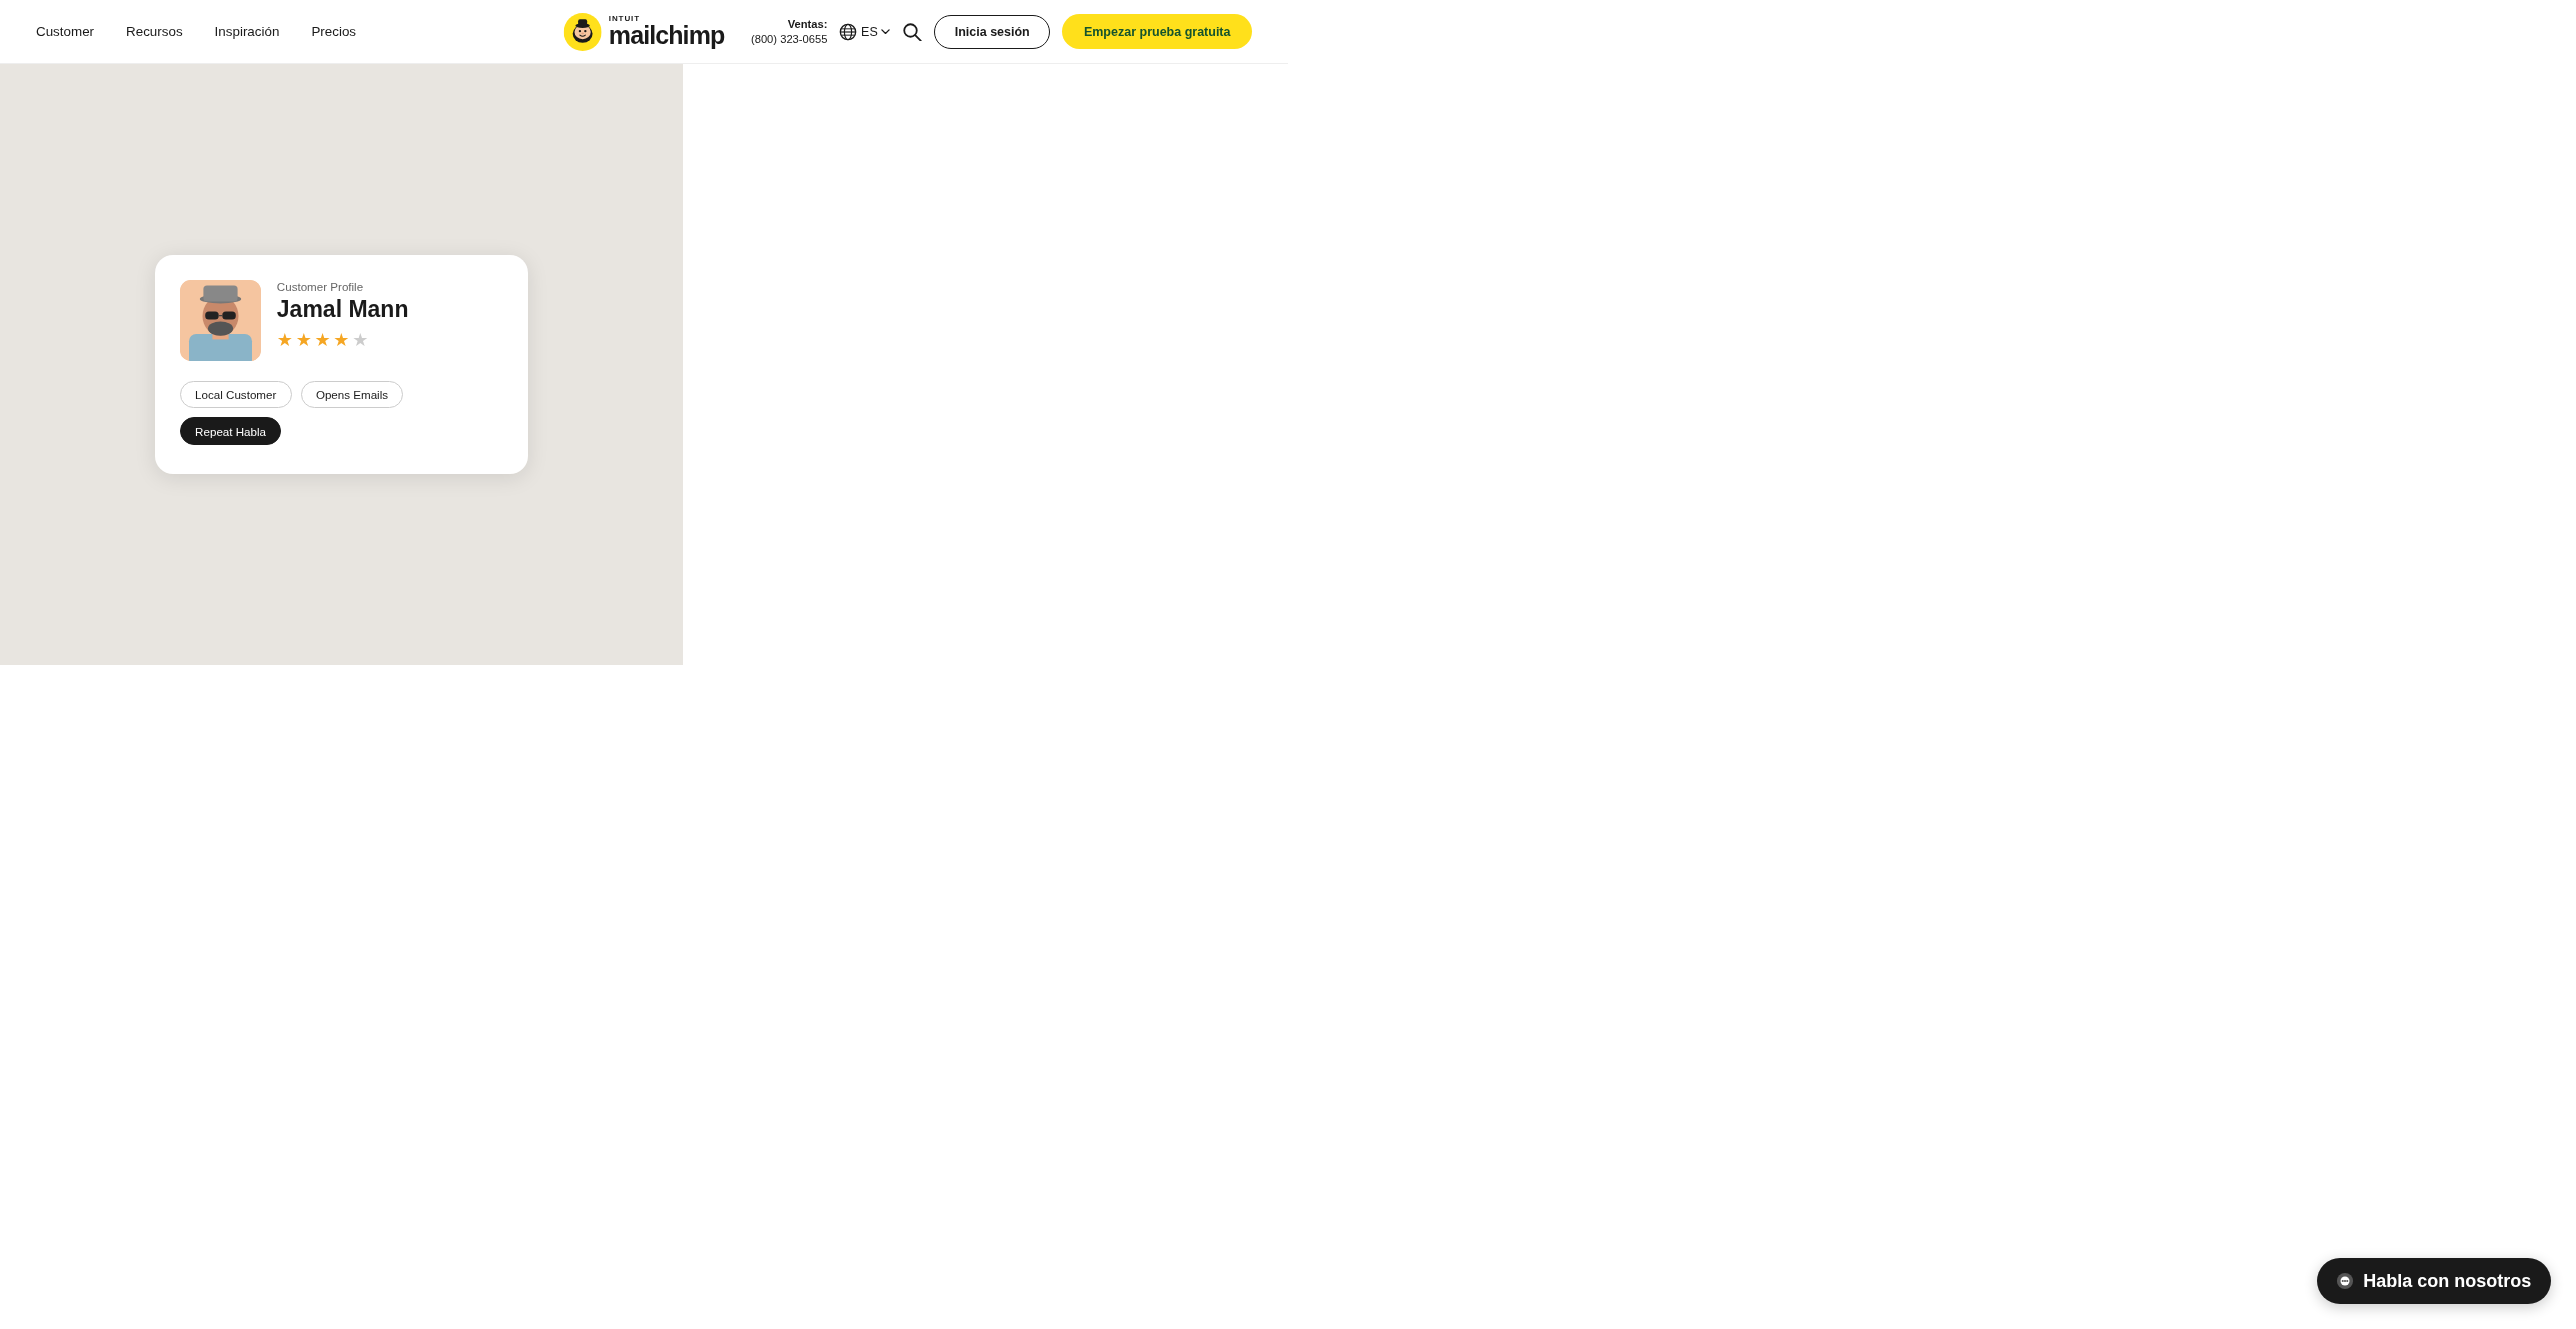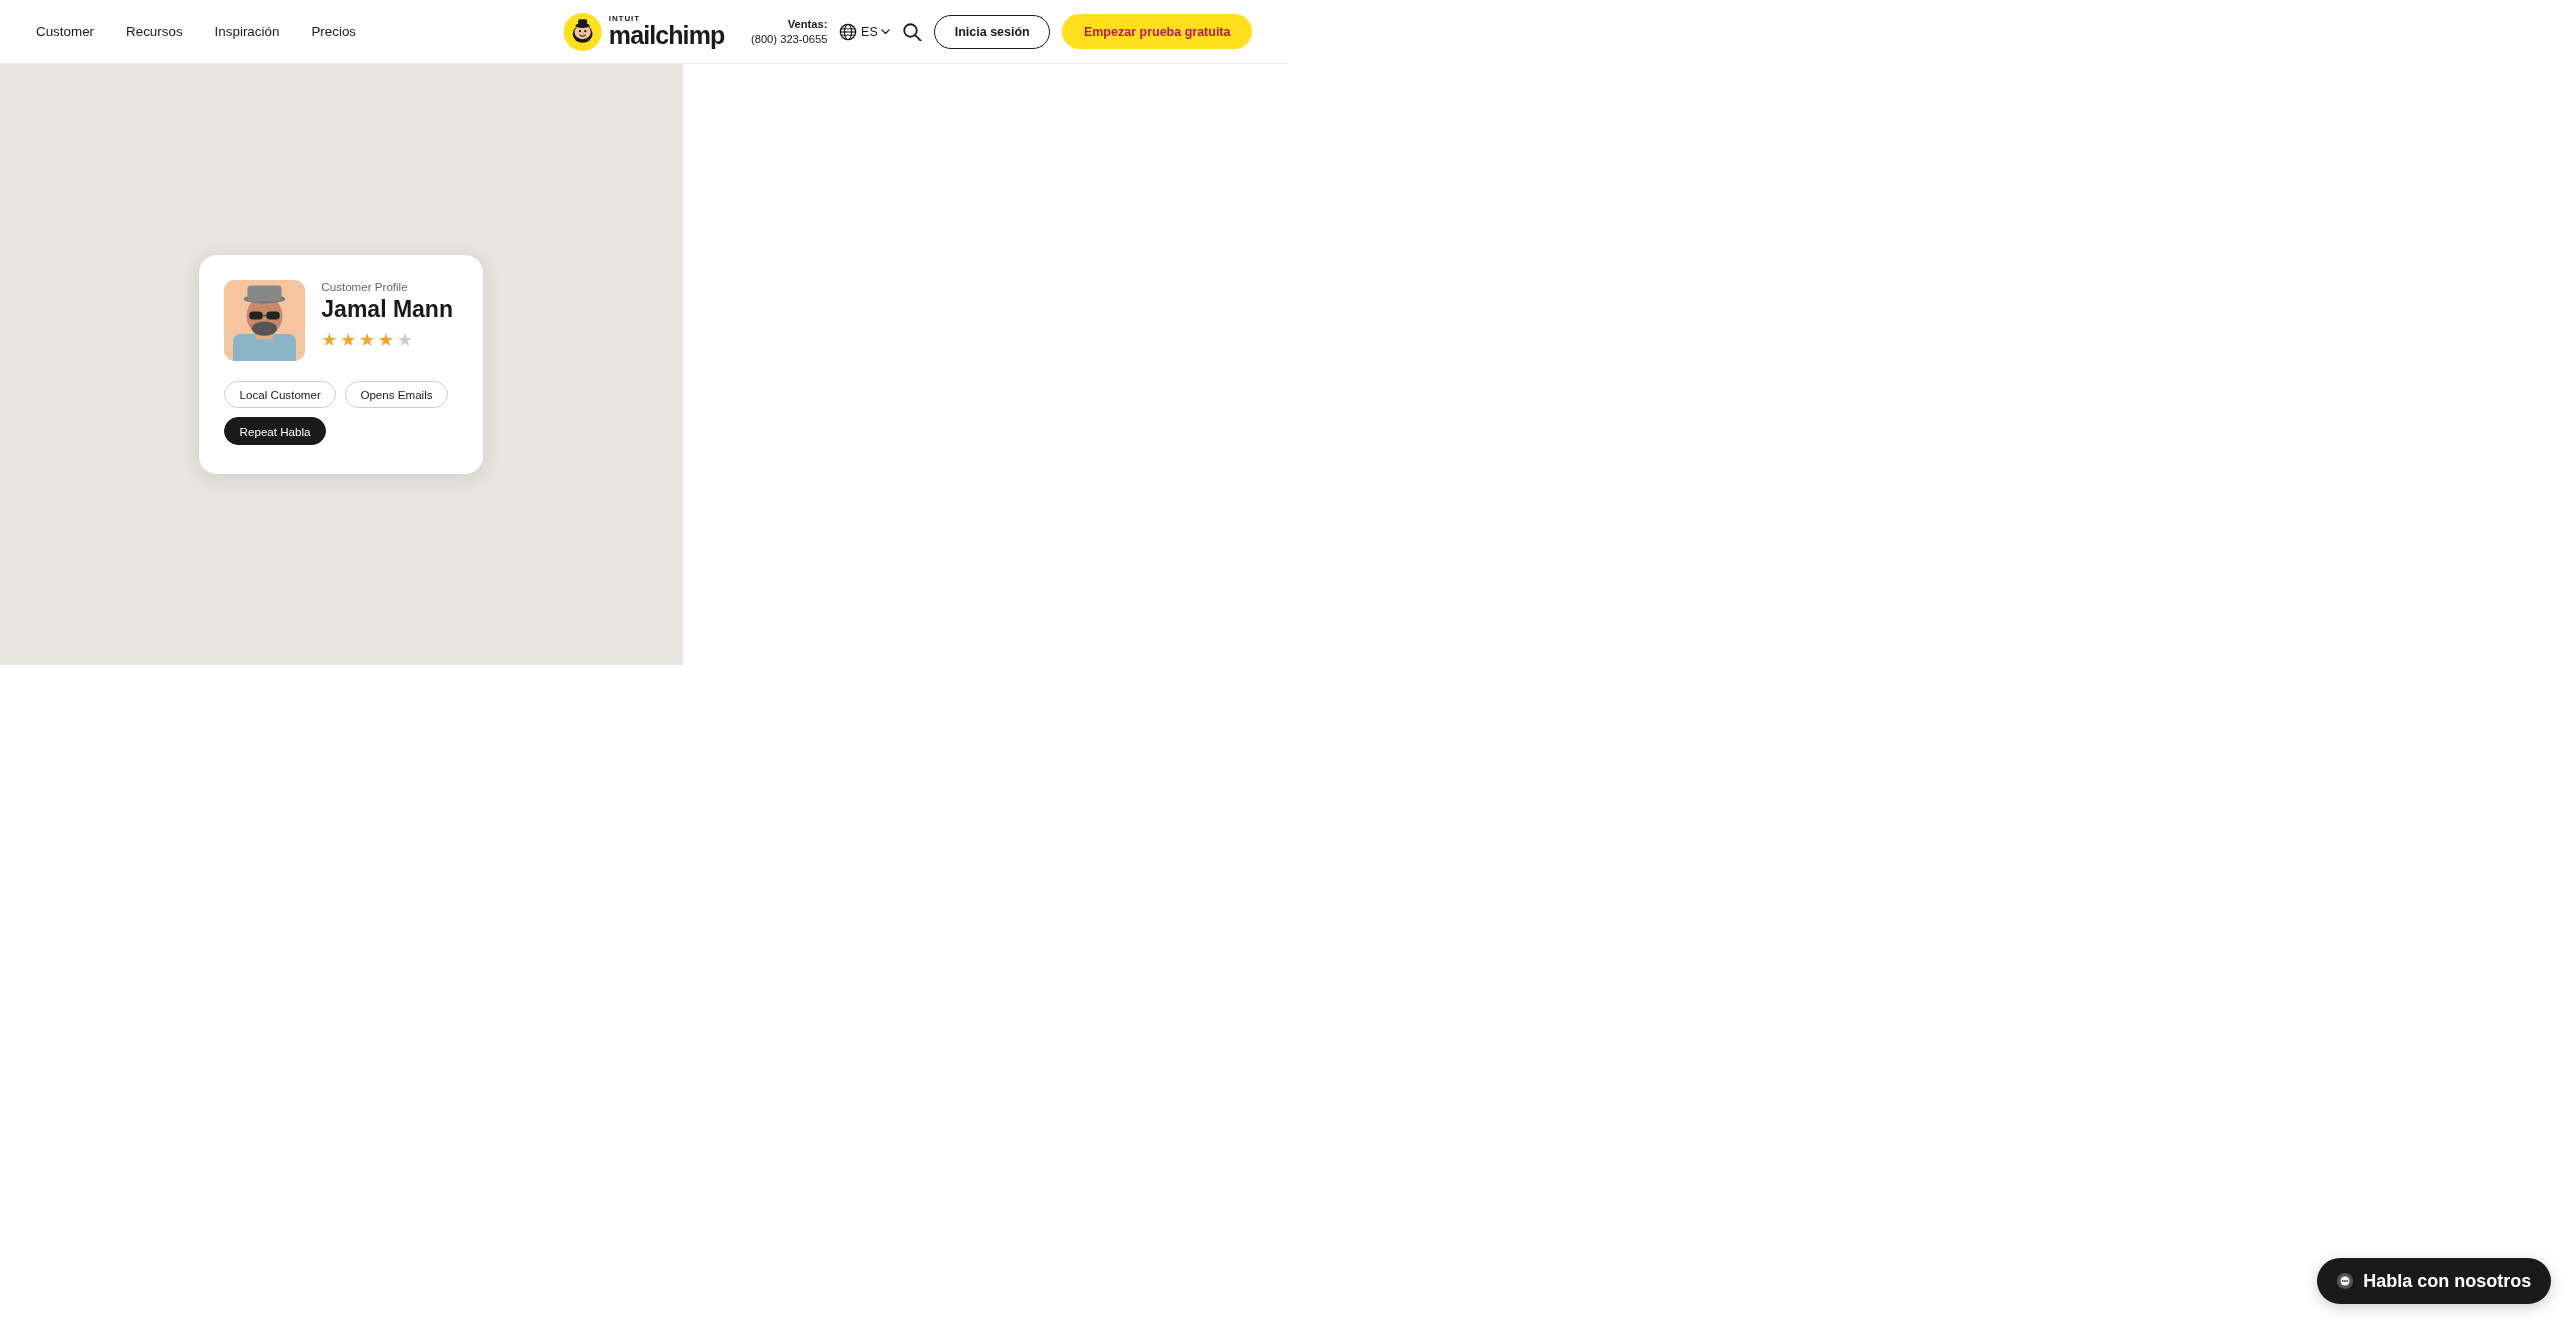--- a/index.html
+++ b/index.html
@@ -83,21 +83,21 @@
       color: #1a1a1a;
       font-size: 12.5px;
       font-weight: 600;
       padding: 9px 19.7px;
       border-radius: 45px;
       cursor: pointer;
     }
 
     .btn-cta {
       background: #ffe01b;
-      color: #be185d;
+      color: #14532d;
       font-size: 12.5px;
       font-weight: 700;
       padding: 10.7px 21.5px;
       border-radius: 45px;
       border: none;
       cursor: pointer;
     }
 
     
     .main-content {
@@ -113,21 +113,21 @@
       align-items: center;
       justify-content: center;
       position: relative;
     }
 
     
     .profile-card {
       background: #fff;
       border-radius: 18px;
       padding: 25px 29px 29px 25px;
-      width: 284px;
+      width: 373px;
       box-shadow: 0 3.6px 21.5px rgba(0,0,0,0.10);
     }
 
     .card-top {
       display: flex;
       align-items: flex-start;
       gap: 16px;
       margin-bottom: 19.7px;
     }
 

